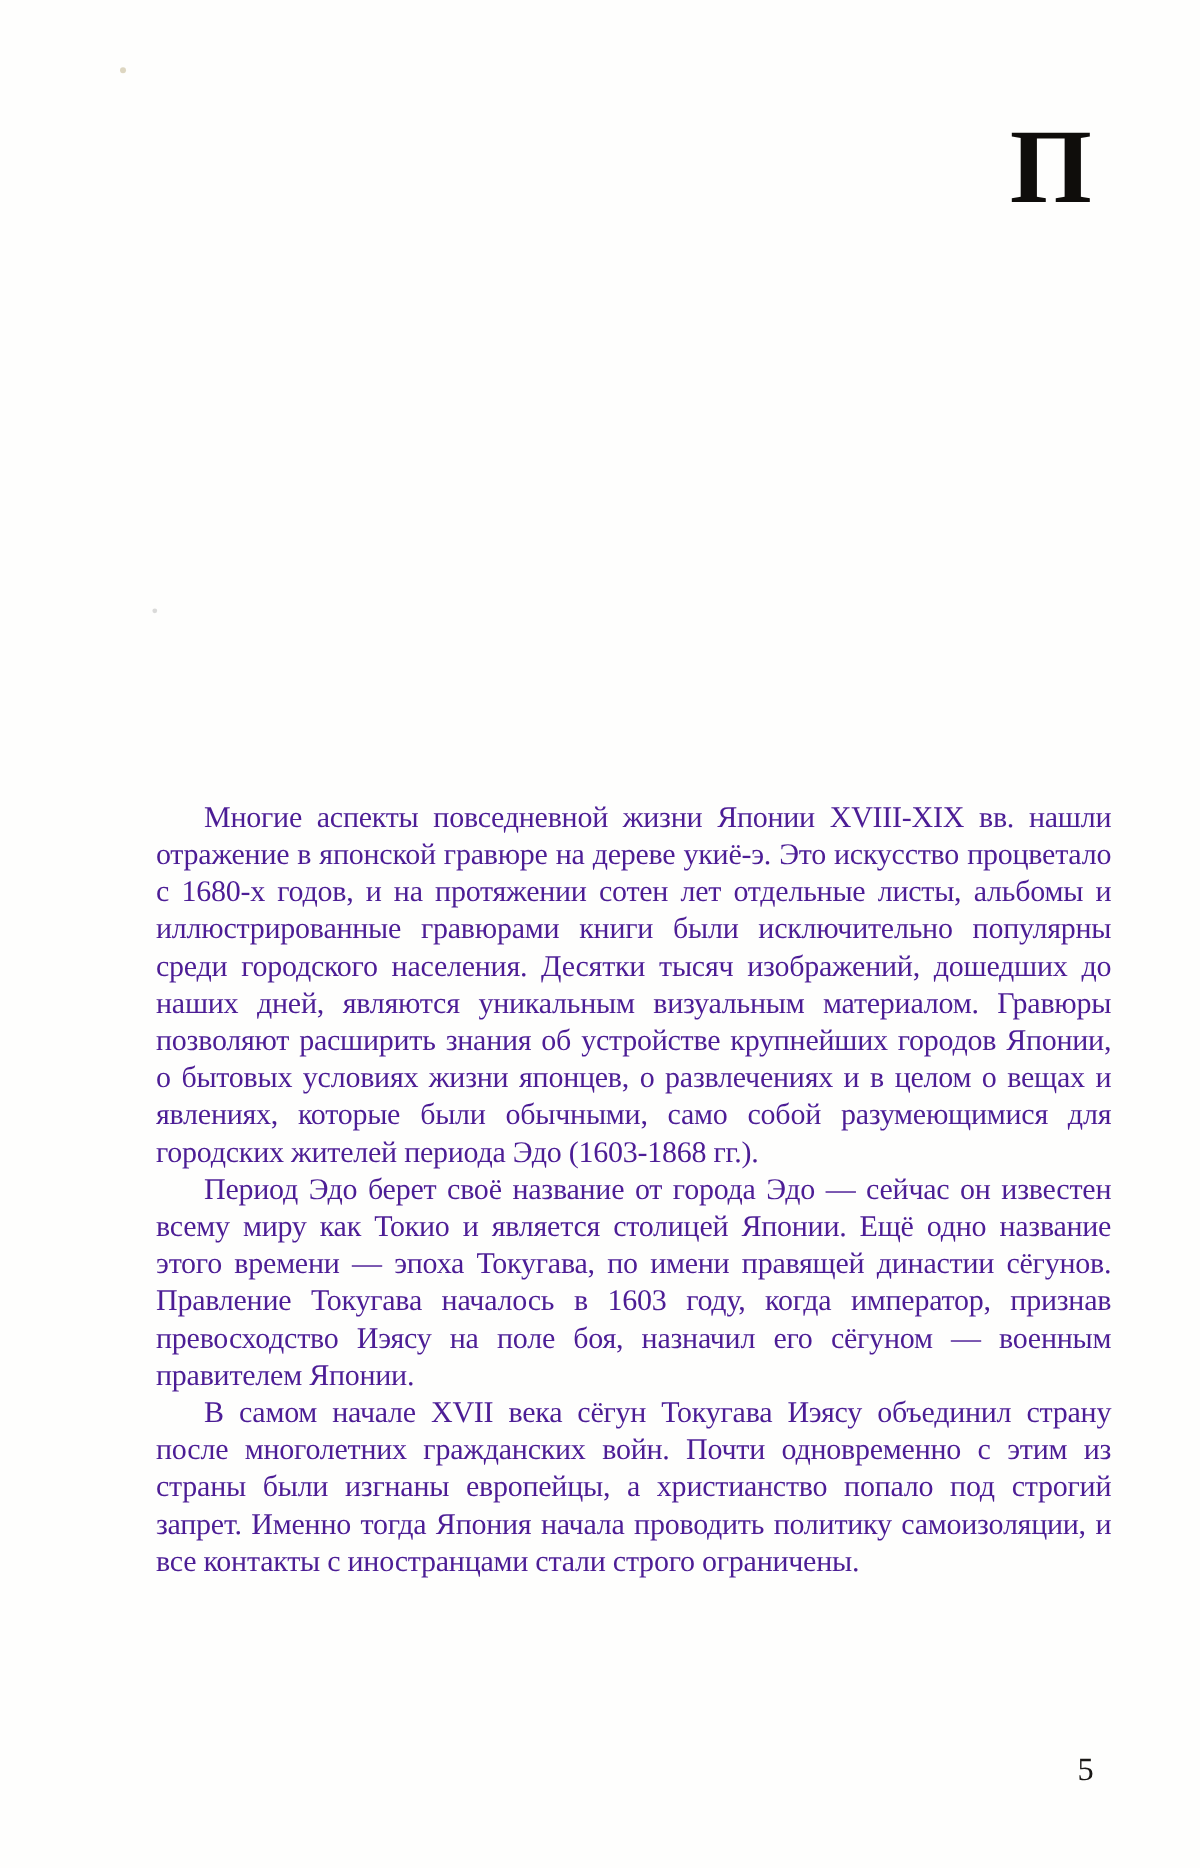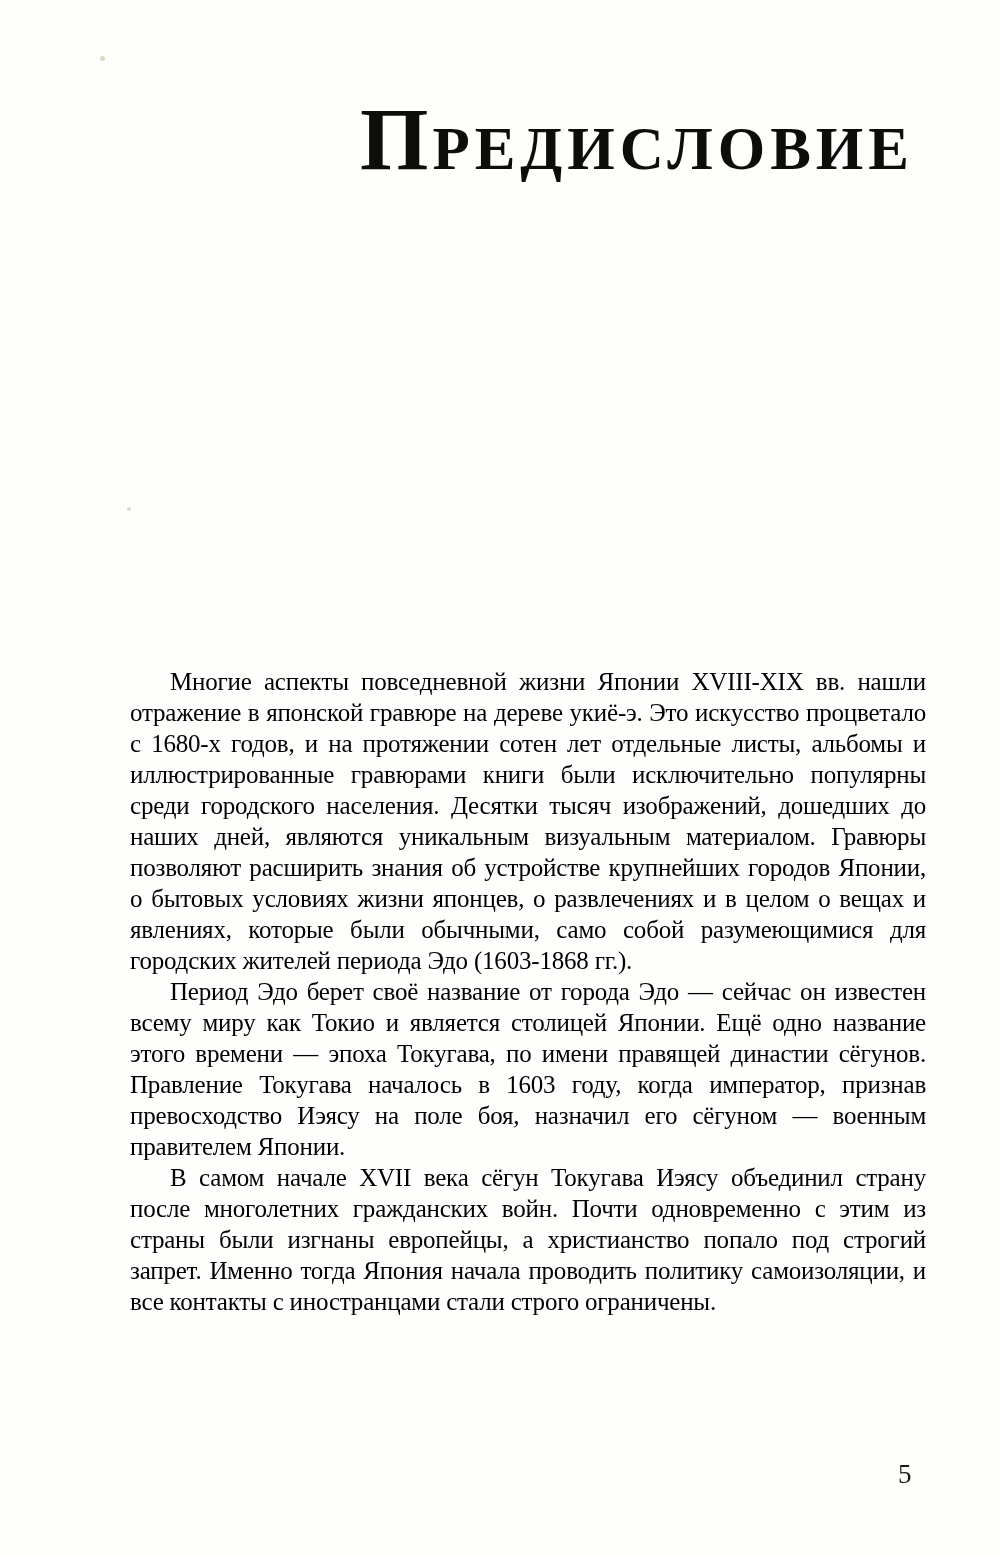--- a/index.html
+++ b/index.html
@@ -44,21 +44,21 @@
   
   .body-text {
     position: absolute;
     top: 666px;
     left: 130px;
     width: 796px;
     font-size: 25px;
     line-height: 31px;
     letter-spacing: -0.2px;
     text-align: justify;
-    color: #000000;
+    color: #4c1d95;
   }
   .body-text p {
     margin: 0;
     text-indent: 40px;
   }
   
   .page-number {
     position: absolute;
     top: 1458px;
     left: 898px;
@@ -88,21 +88,20 @@
     opacity: 0.6;
   }
 </style>
 </head>
 <body>
 
 <div class="page">
 
   <h1 class="chapter-title">
     <span class="initial">П</span>
-      <span class="rest">редисловие</span>
   </h1>
 
   <div class="body-text">
     <p>Многие аспекты повседневной жизни Японии XVIII-XIX вв. нашли отражение в японской гравюре на дереве укиё-э. Это искусство процветало с 1680-х годов, и на протяжении сотен лет отдельные листы, альбомы и иллюстрированные гравюрами книги были исключительно популярны среди городского населения. Десятки тысяч изображений, дошедших до наших дней, являются уникальным визуальным материалом. Гравюры позволяют расширить знания об устройстве крупнейших городов Японии, о бытовых условиях жизни японцев, о развлечениях и в целом о вещах и явлениях, которые были обычными, само собой разумеющимися для городских жителей периода Эдо (1603-1868 гг.).</p>
     <p>Период Эдо берет своё название от города Эдо — сейчас он известен всему миру как Токио и является столицей Японии. Ещё одно название этого времени — эпоха Токугава, по имени правящей династии сёгунов. Правление Токугава началось в 1603 году, когда император, признав превосходство Иэясу на поле боя, назначил его сёгуном — военным правителем Японии.</p>
     <p>В самом начале XVII века сёгун Токугава Иэясу объединил страну после многолетних гражданских войн. Почти одновременно с этим из страны были изгнаны европейцы, а христианство попало под строгий запрет. Именно тогда Япония начала проводить политику самоизоляции, и все контакты с иностранцами стали строго ограничены.</p>
   </div>
 
   <div class="page-number">5</div>
 

